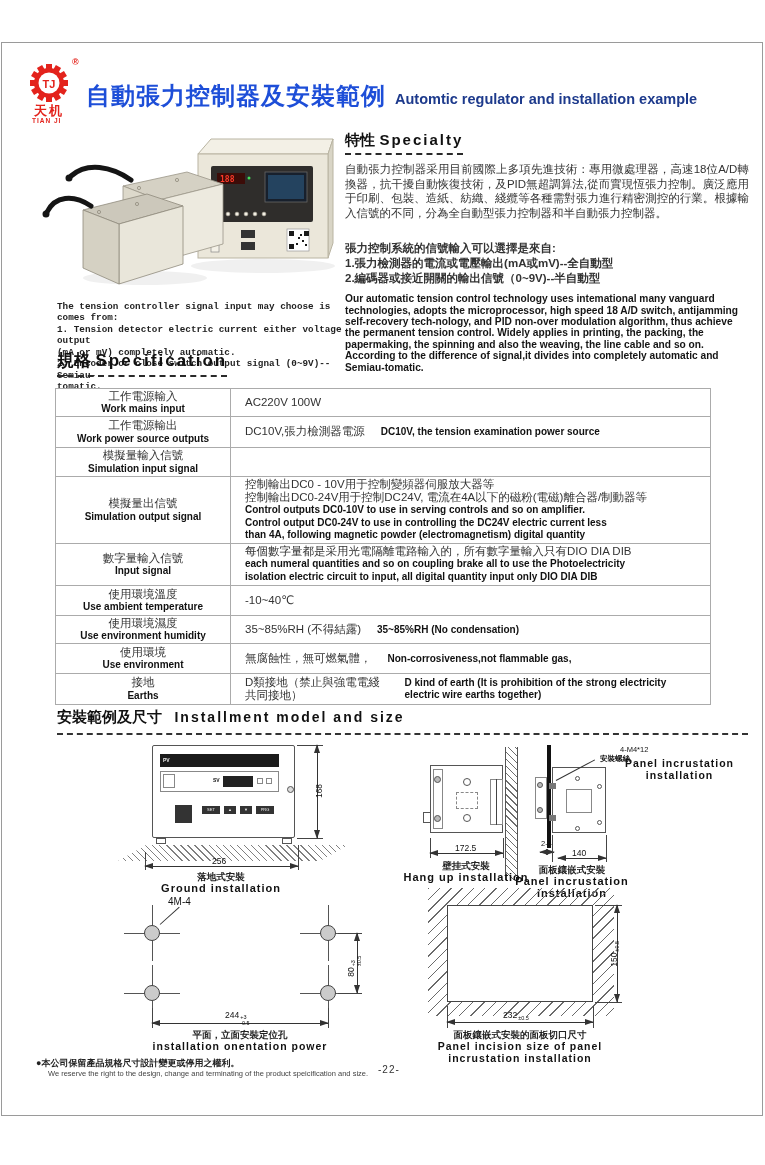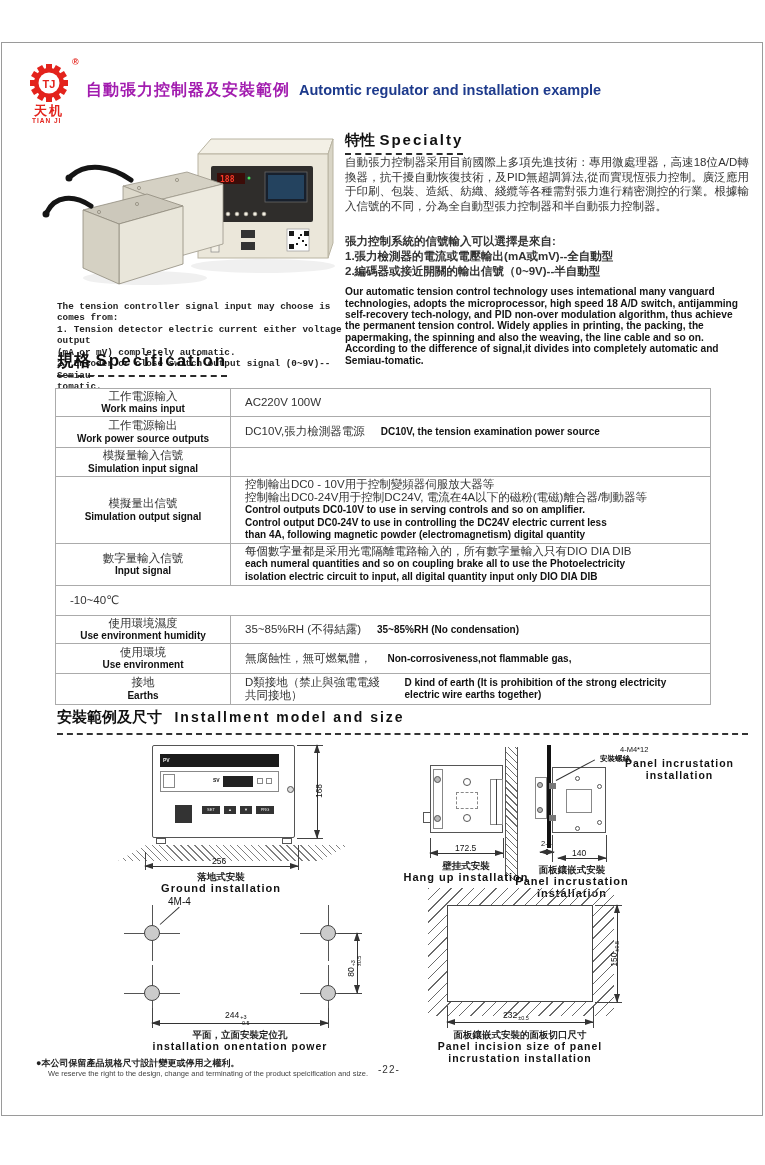--- a/index.html
+++ b/index.html
@@ -7,21 +7,21 @@
          font-family:"Liberation Sans","DejaVu Sans",sans-serif;color:#222;}
   .abs{position:absolute;}
   .frame{position:absolute;left:1px;top:42px;width:760px;height:1072px;border:1px solid #9a9a9a;}
 
   
   .logo-wrap{left:26px;top:60px;width:70px;height:72px;}
   .logo-reg{position:absolute;left:46px;top:-3px;font-size:9px;color:#e3231c;font-weight:700;}
   .logo-cn{position:absolute;left:8px;top:42px;font-size:13px;color:#e3231c;font-weight:700;letter-spacing:2px;}
   .logo-en{position:absolute;left:6px;top:57px;font-size:6.5px;color:#e3231c;font-weight:700;letter-spacing:1px;}
   .title-row{left:86px;top:80px;display:flex;align-items:baseline;gap:9px;white-space:nowrap;}
-  .title-cn{font-size:16px;font-weight:800;color:#a21caf;letter-spacing:1px;}
+  .title-cn{font-size:24px;font-weight:800;color:#1d4ed8;letter-spacing:1px;}
   .title-en{font-size:14.5px;font-weight:600;color:#1d3a8c;}
 
   
   .sec-title{display:inline-block;border-bottom:2px dashed #2a2a2a;padding-bottom:3px;white-space:nowrap;}
   .sec-title .cn{font-weight:800;color:#111;}
   .sec-title .en{font-weight:800;color:#111;letter-spacing:2px;}
 
   .pre{white-space:pre-line;}
 
   .spec-p-cn{font-size:11.5px;line-height:1.27;color:#333;text-align:justify;}
@@ -174,21 +174,21 @@
     <circle cx="34" cy="52" r="3.5" fill="#151515"></circle>
     <path d="M56,80 C38,68 20,70 12,86" fill="none" stroke="#151515" stroke-width="5" stroke-linecap="round"></path>
     <circle cx="11" cy="88" r="3.5" fill="#151515"></circle>
   </svg>
 
   <div class="abs" style="left:345px;top:131px;width:404px;">
     <div class="sec-title">
       <span class="cn" style="font-size:15px;">特性</span>
       <span class="en" style="font-size:15px;">Specialty</span>
     </div>
-    <div class="spec-p-cn" style="">自動張力控制器采用目前國際上多項先進技術：專用微處理器，高速18位A/D轉換器，抗干擾自動恢復技術，及PID無超調算法,從而實現恆張力控制。廣泛應用于印刷、包裝、造紙、紡織、綫纜等各種需對張力進行精密測控的行業。根據輸入信號的不同，分為全自動型張力控制器和半自動張力控制器。</div>
+    <div class="spec-p-cn" style="margin-top:7px;">自動張力控制器采用目前國際上多項先進技術：專用微處理器，高速18位A/D轉換器，抗干擾自動恢復技術，及PID無超調算法,從而實現恆張力控制。廣泛應用于印刷、包裝、造紙、紡織、綫纜等各種需對張力進行精密測控的行業。根據輸入信號的不同，分為全自動型張力控制器和半自動張力控制器。</div>
     <div class="spec-p-cn pre" style="margin-top:21px;font-weight:bold;">張力控制系統的信號輸入可以選擇是來自:
 1.張力檢測器的電流或電壓輸出(mA或mV)--全自動型
 2.編碼器或接近開關的輸出信號（0~9V)--半自動型</div>
     <div class="spec-p-en" style="margin-top:8px;">Our automatic tension control technology uses intemational many vanguard technologies, adopts the microprocessor, high speed 18 A/D switch, antijamming self-recovery tech-nology, and PID non-over modulation algorithm, thus achieve the permanent tension control. Widely applies in printing, the packing, the papermaking, the spinning and also the weaving, the line cable and so on. According to the difference of signal,it divides into completely automatic and Semiau-tomatic.</div>
   </div>
 
   <div class="abs photo-cap pre" style="left:57px;top:301px;width:288px;font-family:Liberation Mono, monospace;">The tension controller signal input may choose is comes from:
 1. Tension detector electric current either voltage output
 (mA or mV) completely automatic.
 2. Encoder or close switch output signal (0~9V)--Semiau-
@@ -265,20 +265,24 @@
           </div>
           <div class="val-line">
             <span class="seg-en">each numeral quantities and so on coupling brake all to use the Photoelectricity</span>
           </div>
           <div class="val-line">
             <span class="seg-en">isolation electric circuit to input, all digital quantity input only DIO DIA DIB</span>
           </div>
         </div>
       </div>
       <div class="spec-row" style="min-height: 30px;">
+        <div class="spec-label">
+          <div class="lab-cn">使用環境溫度</div>
+          <div class="lab-en">Use ambient temperature</div>
+        </div>
         <div class="spec-value">
           <div class="val-line">
             <span class="seg-cn">-10~40℃</span>
           </div>
         </div>
       </div>
       <div class="spec-row" style="min-height: 28px;">
         <div class="spec-label">
           <div class="lab-cn">使用環境濕度</div>
           <div class="lab-en">Use environment humidity</div>

